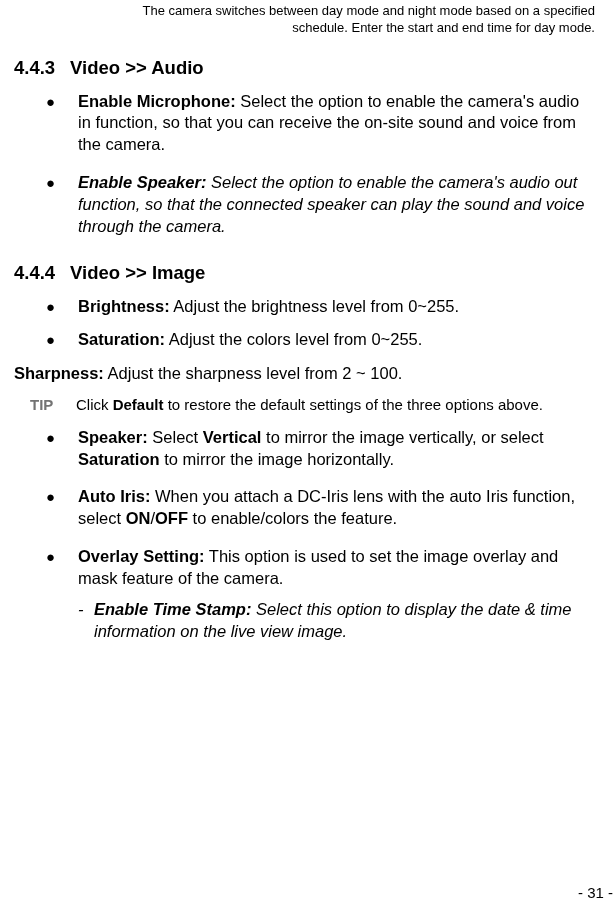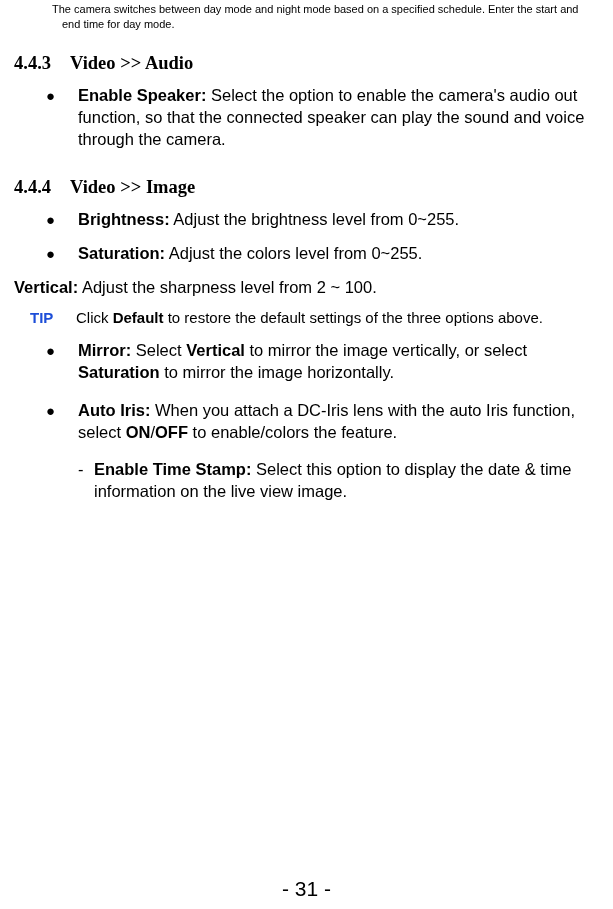--- a/index.html
+++ b/index.html
@@ -7,34 +7,34 @@
       width: 613px;
       height: 909px;
       background: #fff;
       font-family: Arial, Helvetica, sans-serif;
       color: #000;
       padding: 2px 12px 0 12px;
       position: relative;
       line-height: 1.32;
     }
     .intro-para {
-      font-size: 11px;
-      margin-left: 40px;
+      font-size: 13px;
+      margin-left: 89px;
       margin-right: 6px;
       text-indent: -10px;
       padding-left: 10px;
       margin-bottom: 20px;
+      text-align: right;
     }
     h2 {
       font-size: 18.5px;
       font-weight: bold;
       margin-bottom: 10px;
       margin-top: 14px;
       margin-left: 2px;
-      font-family: Liberation Serif, serif;
     }
     h2 .secnum { display:inline-block; width: 56px; }
     ul.bullets {
       list-style: none;
       margin-left: 34px;
       margin-right: 8px;
     }
     ul.bullets > li {
       position: relative;
       padding-left: 32px;
@@ -56,93 +56,100 @@
       margin-bottom: 10px;
     }
     .tip-row {
       display: flex;
       margin-left: 18px;
       margin-right: 8px;
       margin-bottom: 12px;
       font-size: 15px;
     }
     .tip-label {
-      color: #1d4ed8;
+      color: #737373;
       font-weight: bold;
       width: 46px;
       flex-shrink: 0;
     }
     .tip-body { flex: 1; }
     .sub-dash {
       font-size: 16.5px;
       margin-left: 66px;
       margin-right: 4px;
       position: relative;
       padding-left: 16px;
+      font-style: italic;
     }
     .sub-dash::before {
       content: "-";
       position: absolute;
       left: 0;
       top: 0;
     }
     .page-num {
       position: absolute;
       bottom: 6px;
       left: 0;
       right: 0;
-      text-align: center;
-      font-size: 21px;
+      text-align: right;
+      font-size: 15px;
     }
   </style>
 </head>
 <body>
 
 <div class="intro-para">The camera switches between day mode and night mode based on a specified schedule. Enter the start and end time for day mode.</div>
 
 <h2>
   <span class="secnum">4.4.3</span><span>Video &gt;&gt; Audio</span>
 </h2>
 
 <ul class="bullets">
-  <li style="margin-bottom:24px;">
+  <li>
+    <span class="b">Enable Microphone:</span><span> Select the option to enable the camera's audio in function, so that you can receive the on-site sound and voice from the camera.</span>
+  </li>
+  <li style="margin-bottom:24px;font-style:italic;">
     <span class="b">Enable Speaker:</span><span> Select the option to enable the camera's audio out function, so that the connected speaker can play the sound and voice through the camera.</span>
   </li>
 </ul>
 
 <h2>
   <span class="secnum">4.4.4</span><span>Video &gt;&gt; Image</span>
 </h2>
 
 <ul class="bullets">
   <li style="margin-bottom:12px;">
     <span class="b">Brightness:</span><span> Adjust the brightness level from 0~255.</span>
   </li>
   <li style="margin-bottom:12px;">
     <span class="b">Saturation:</span><span> Adjust the colors level from 0~255.</span>
   </li>
 </ul>
 
 <div class="sharpness">
-  <span class="b">Vertical:</span><span> Adjust the sharpness level from 2 ~ 100.</span>
+  <span class="b">Sharpness:</span><span> Adjust the sharpness level from 2 ~ 100.</span>
 </div>
 
 <div class="tip-row">
   <div class="tip-label">TIP</div>
   <div class="tip-body">
     <span>Click </span><span class="b">Default</span><span> to restore the default settings of the three options above.</span>
   </div>
 </div>
 
 <ul class="bullets">
   <li>
-    <span class="b">Mirror:</span><span> Select </span><span class="b">Vertical</span><span> to mirror the image vertically, or select </span><span class="b">Saturation</span><span> to mirror the image horizontally.</span>
+    <span class="b">Speaker:</span><span> Select </span><span class="b">Vertical</span><span> to mirror the image vertically, or select </span><span class="b">Saturation</span><span> to mirror the image horizontally.</span>
   </li>
   <li>
     <span class="b">Auto Iris:</span><span> When you attach a DC-Iris lens with the auto Iris function, select </span><span class="b">ON</span><span>/</span><span class="b">OFF</span><span> to enable/colors the feature.</span>
+  </li>
+  <li style="margin-bottom:10px;">
+    <span class="b">Overlay Setting:</span><span> This option is used to set the image overlay and mask feature of the camera.</span>
   </li>
 </ul>
 
 <div class="sub-dash">
   <span class="b">Enable Time Stamp:</span><span> Select this option to display the date &amp; time information on the live view image.</span>
 </div>
 
 <div class="page-num">- 31 -</div>
 
 </body></html>

